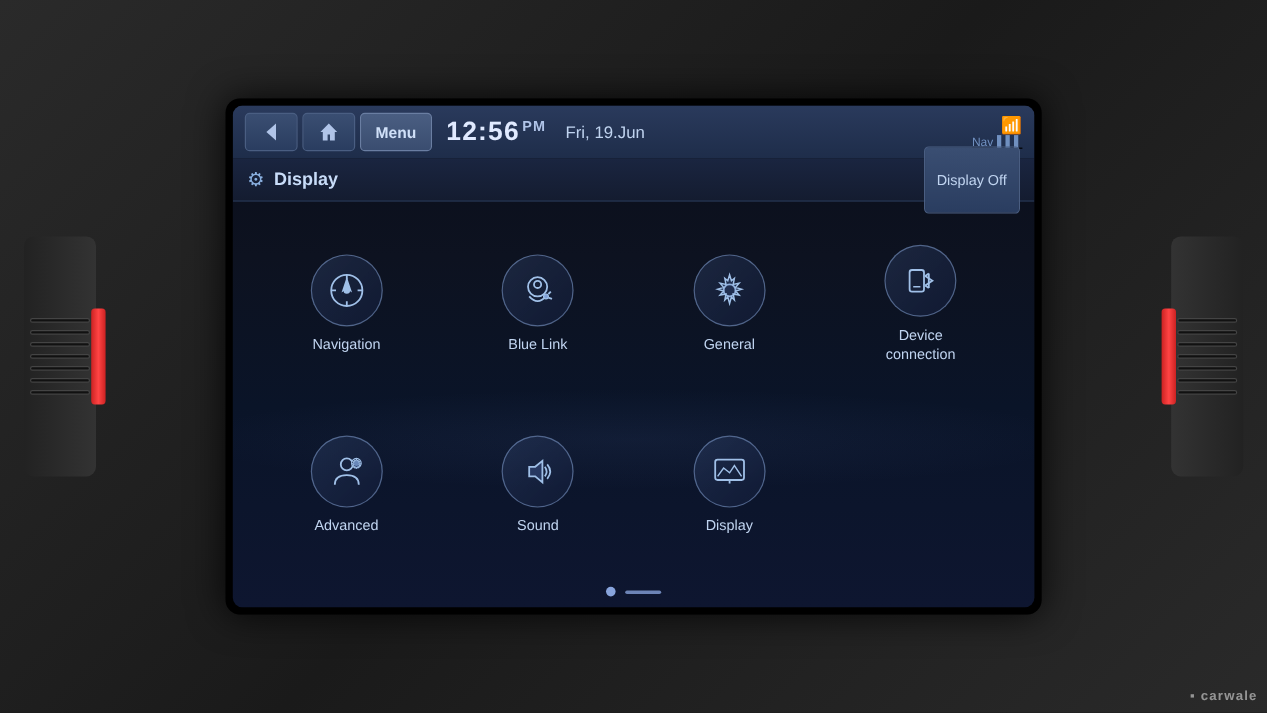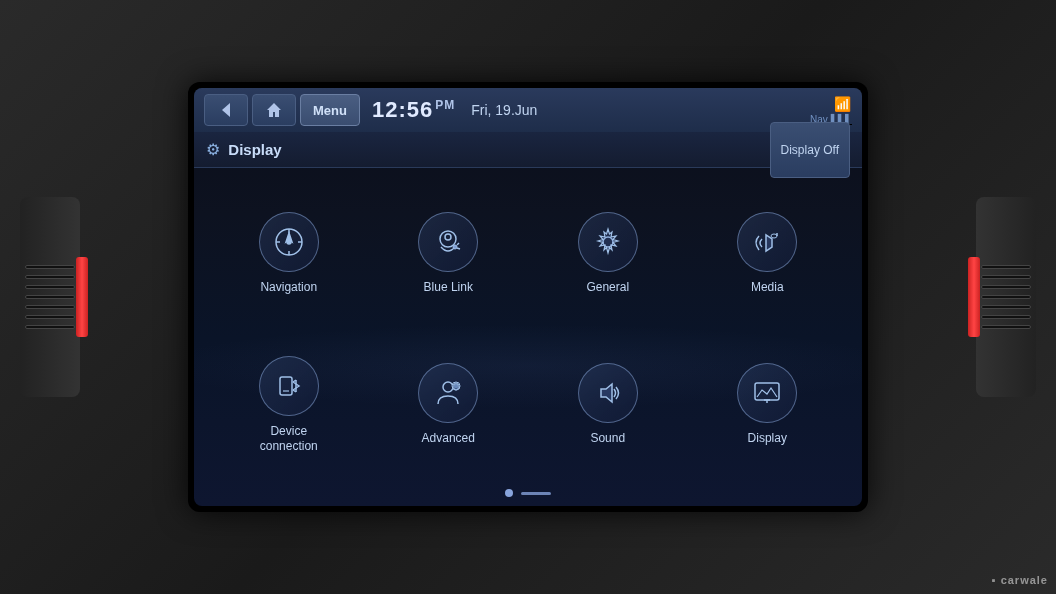--- a/index.html
+++ b/index.html
@@ -419,33 +419,20 @@
         <div class="icon-item">
           <div class="icon-circle">
             <svg class="icon-svg" viewBox="0 0 34 34">
               <circle cx="17" cy="17" r="5" stroke="#a0c0e8" stroke-width="1.5" fill="none"></circle>
               <path d="M17,4 L18.5,9 L21,7 L20,12 L25,11 L22,14.5 L27,16 L22,17.5 L25,21 L20,20 L21,25 L18.5,22.5 L17,28 L15.5,22.5 L13,25 L14,20 L9,21 L12,17.5 L7,16 L12,14.5 L9,11 L14,12 L13,7 L15.5,9 Z" stroke="#a0c0e8" stroke-width="1.2" fill="rgba(80,110,180,0.2)"></path>
             </svg>
           </div>
           <span class="icon-label">General</span>
         </div>
 
-        <div class="icon-item">
-          <div class="icon-circle">
-            <svg class="icon-svg" viewBox="0 0 34 34">
-
-              <path d="M12,22 Q8,18 12,14" stroke="#a0c0e8" stroke-width="1.5" fill="none"></path>
-              <path d="M9,25 Q3,17 9,11" stroke="#a0c0e8" stroke-width="1.5" fill="none"></path>
-              <path d="M16,10 L16,26 L22,22 L22,14 Z" stroke="#a0c0e8" stroke-width="1.5" fill="rgba(80,110,180,0.3)"></path>
-              <ellipse cx="24" cy="11" rx="3" ry="2" stroke="#a0c0e8" stroke-width="1" fill="none"></ellipse>
-              <line x1="27" y1="11" x2="27" y2="8" stroke="#a0c0e8" stroke-width="1.5"></line>
-            </svg>
-          </div>
-          <span class="icon-label">Media</span>
-        </div>
 
         <div class="icon-item">
           <div class="icon-circle">
             <svg class="icon-svg" viewBox="0 0 34 34">
 
               <rect x="8" y="8" width="12" height="18" rx="2" stroke="#a0c0e8" stroke-width="1.5" fill="none"></rect>
               <line x1="11" y1="22" x2="17" y2="22" stroke="#a0c0e8" stroke-width="1.2"></line>
 
               <line x1="24" y1="11" x2="24" y2="23" stroke="#a0c0e8" stroke-width="1.5"></line>
               <polyline points="21,13 27,17 21,21" stroke="#a0c0e8" stroke-width="1.5" fill="none"></polyline>

